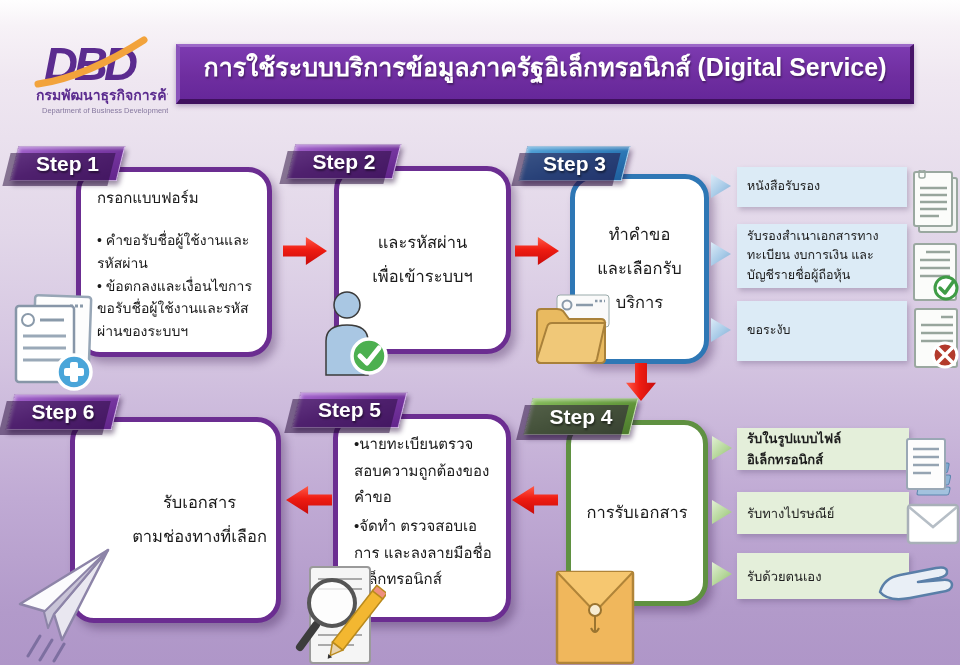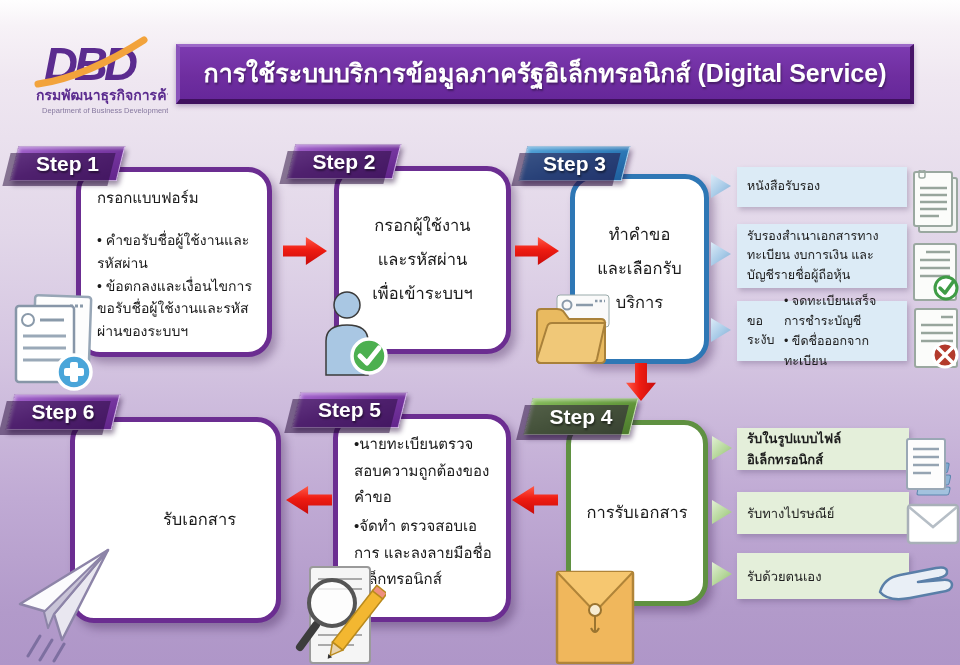--- a/index.html
+++ b/index.html
@@ -4,21 +4,21 @@
 <style>
   html,body{margin:0;padding:0;}
   body{font-family:"Liberation Sans","DejaVu Sans",sans-serif;}
   #stage{position:relative;width:960px;height:665px;overflow:hidden;
     background:linear-gradient(180deg,#fefefe 0%,#f7f2f7 4%,#efe7f1 12%,#e2d7e9 35%,#d3c3e0 55%,#c0aad4 75%,#b29aca 92%,#af96c8 100%);}
   
   .banner{position:absolute;left:176px;top:44px;width:738px;height:60px;box-sizing:border-box;
     background:linear-gradient(180deg,#7c3ab0 0%,#6f2ea0 55%,#66279a 100%);
     border-top:3px solid #9c68c8;border-left:4px solid #8a53bb;
     border-right:4px solid #481569;border-bottom:5px solid #3f105e;
-    box-shadow:0 2px 5px rgba(70,30,100,.35);display:flex;align-items:center;justify-content:center;}
+    box-shadow:0 2px 5px rgba(70,30,100,.35);display:flex;align-items:flex-start;justify-content:center;}
   .banner span{color:#fff;font-size:25px;font-weight:bold;text-shadow:1px 2px 2px rgba(0,0,0,.35);white-space:nowrap;}
   
   .step-tab{position:absolute;height:33px;transform:skewX(-14deg);z-index:6;
     border:1px solid rgba(255,255,255,.55);
     box-shadow:inset 2px 2px 3px rgba(255,255,255,.35),3px 4px 5px rgba(40,10,60,.45);}
   .step-tab::before{content:'';position:absolute;left:-7px;top:6px;width:100%;height:100%;
     background:rgba(35,8,55,.5);z-index:-1;}
   .step-tab span{display:block;transform:skewX(14deg);color:#fff;font-weight:bold;font-size:21px;
     text-align:center;line-height:33px;text-shadow:1px 2px 2px rgba(0,0,0,.45);}
   .tab-purple{background:linear-gradient(160deg,#a566cf 0%,#7b3aa5 45%,#62258b 100%);}
@@ -99,21 +99,20 @@
     </svg>
   </div>
 
   <div class="arrow arrow-right" style="left:283px;top:237px;width:44px;height:28px;"></div>
 
   <div class="step-tab tab-purple" style="left:291px;top:144px;width:104px;">
     <span>Step 2</span>
   </div>
   <div class="step-box box-purple" style="left:334px;top:166px;width:177px;height:188px;">
     <div class="centered-body" style="padding-bottom:14px;">
-      <div class="cline">กรอกผู้ใช้งาน</div>
       <div class="cline">และรหัสผ่าน</div>
       <div class="cline">เพื่อเข้าระบบฯ</div>
     </div>
   </div>
   <div class="icon" style="left:314px;top:289px;">
     <svg width="78" height="90" viewBox="0 0 78 90">
       <circle cx="33" cy="16" r="13" fill="#a9c7e3" stroke="#3b3b3b" stroke-width="1.5"></circle>
       <path d="M12 86 L12 52 Q12 36 33 36 Q54 36 54 52 L54 86 Z" fill="#a9c7e3" stroke="#3b3b3b" stroke-width="1.5"></path>
       <circle cx="55" cy="67" r="17" fill="#4cb050" stroke="#ffffff" stroke-width="3.5"></circle>
       <polyline points="46,67 53,74 65,59" fill="none" stroke="#ffffff" stroke-width="5" stroke-linecap="round" stroke-linejoin="round"></polyline>
@@ -149,24 +148,20 @@
 
   <div class="opt opt-blue" style="left:737px;top:167px;width:170px;height:40px;">
     <span>หนังสือรับรอง</span>
   </div>
   <div class="opt opt-blue" style="left:737px;top:224px;width:170px;height:64px;">
     <span>รับรองสำเนาเอกสารทางทะเบียน งบการเงิน และบัญชีรายชื่อผู้ถือหุ้น</span>
   </div>
   <div class="opt opt-blue" style="left:737px;top:301px;width:170px;height:60px;">
     <div class="opt3-flex">
       <span>ขอระงับ</span>
-      <div class="bullets">
-        <div>• จดทะเบียนเสร็จการชำระบัญชี</div>
-        <div>• ขีดชื่อออกจากทะเบียน</div>
-      </div>
     </div>
   </div>
 
   <div class="icon" style="left:911px;top:170px;">
     <svg width="50" height="66" viewBox="0 0 50 66">
       <rect x="8" y="8" width="38" height="54" rx="2" fill="#f2f4f2" stroke="#9aa8a0" stroke-width="2"></rect>
       <rect x="3" y="2" width="38" height="54" rx="2" fill="#fbfcfa" stroke="#9aa8a0" stroke-width="2"></rect>
       <rect x="8" y="0" width="6" height="8" rx="2" fill="none" stroke="#9aa8a0" stroke-width="1.5"></rect>
       <line x1="9" y1="18" x2="36" y2="18" stroke="#97a59c" stroke-width="2.5"></line>
       <line x1="9" y1="25" x2="36" y2="25" stroke="#97a59c" stroke-width="2.5"></line>
@@ -286,20 +281,21 @@
   </div>
 
   <div class="arrow arrow-left" style="left:286px;top:486px;width:46px;height:28px;"></div>
 
   <div class="step-tab tab-purple" style="left:10px;top:394px;width:104px;height:34px;">
     <span style="line-height:34px;">Step 6</span>
   </div>
   <div class="step-box box-purple" style="left:70px;top:417px;width:211px;height:206px;">
     <div class="centered-body" style="padding-bottom:10px;margin-left:48px;">
       <div class="cline">รับเอกสาร</div>
+      <div class="cline">ตามช่องทางที่เลือก</div>
     </div>
   </div>
   <div class="icon" style="left:10px;top:548px;">
     <svg width="104" height="115" viewBox="0 0 104 115">
       <polygon points="98,2 10,56 44,66" fill="#fbfbfd" stroke="#8d84a8" stroke-width="2.5" stroke-linejoin="round"></polygon>
       <polygon points="98,2 44,66 52,92" fill="#e9e7f0" stroke="#8d84a8" stroke-width="2.5" stroke-linejoin="round"></polygon>
       <polygon points="98,2 44,66 38,80 34,64" fill="#c9c4d8" stroke="#8d84a8" stroke-width="2" stroke-linejoin="round"></polygon>
       <line x1="30" y1="88" x2="18" y2="108" stroke="#7d6fa0" stroke-width="3" stroke-linecap="round"></line>
       <line x1="42" y1="92" x2="30" y2="112" stroke="#7d6fa0" stroke-width="3" stroke-linecap="round"></line>
       <line x1="54" y1="96" x2="44" y2="113" stroke="#7d6fa0" stroke-width="3" stroke-linecap="round"></line>

